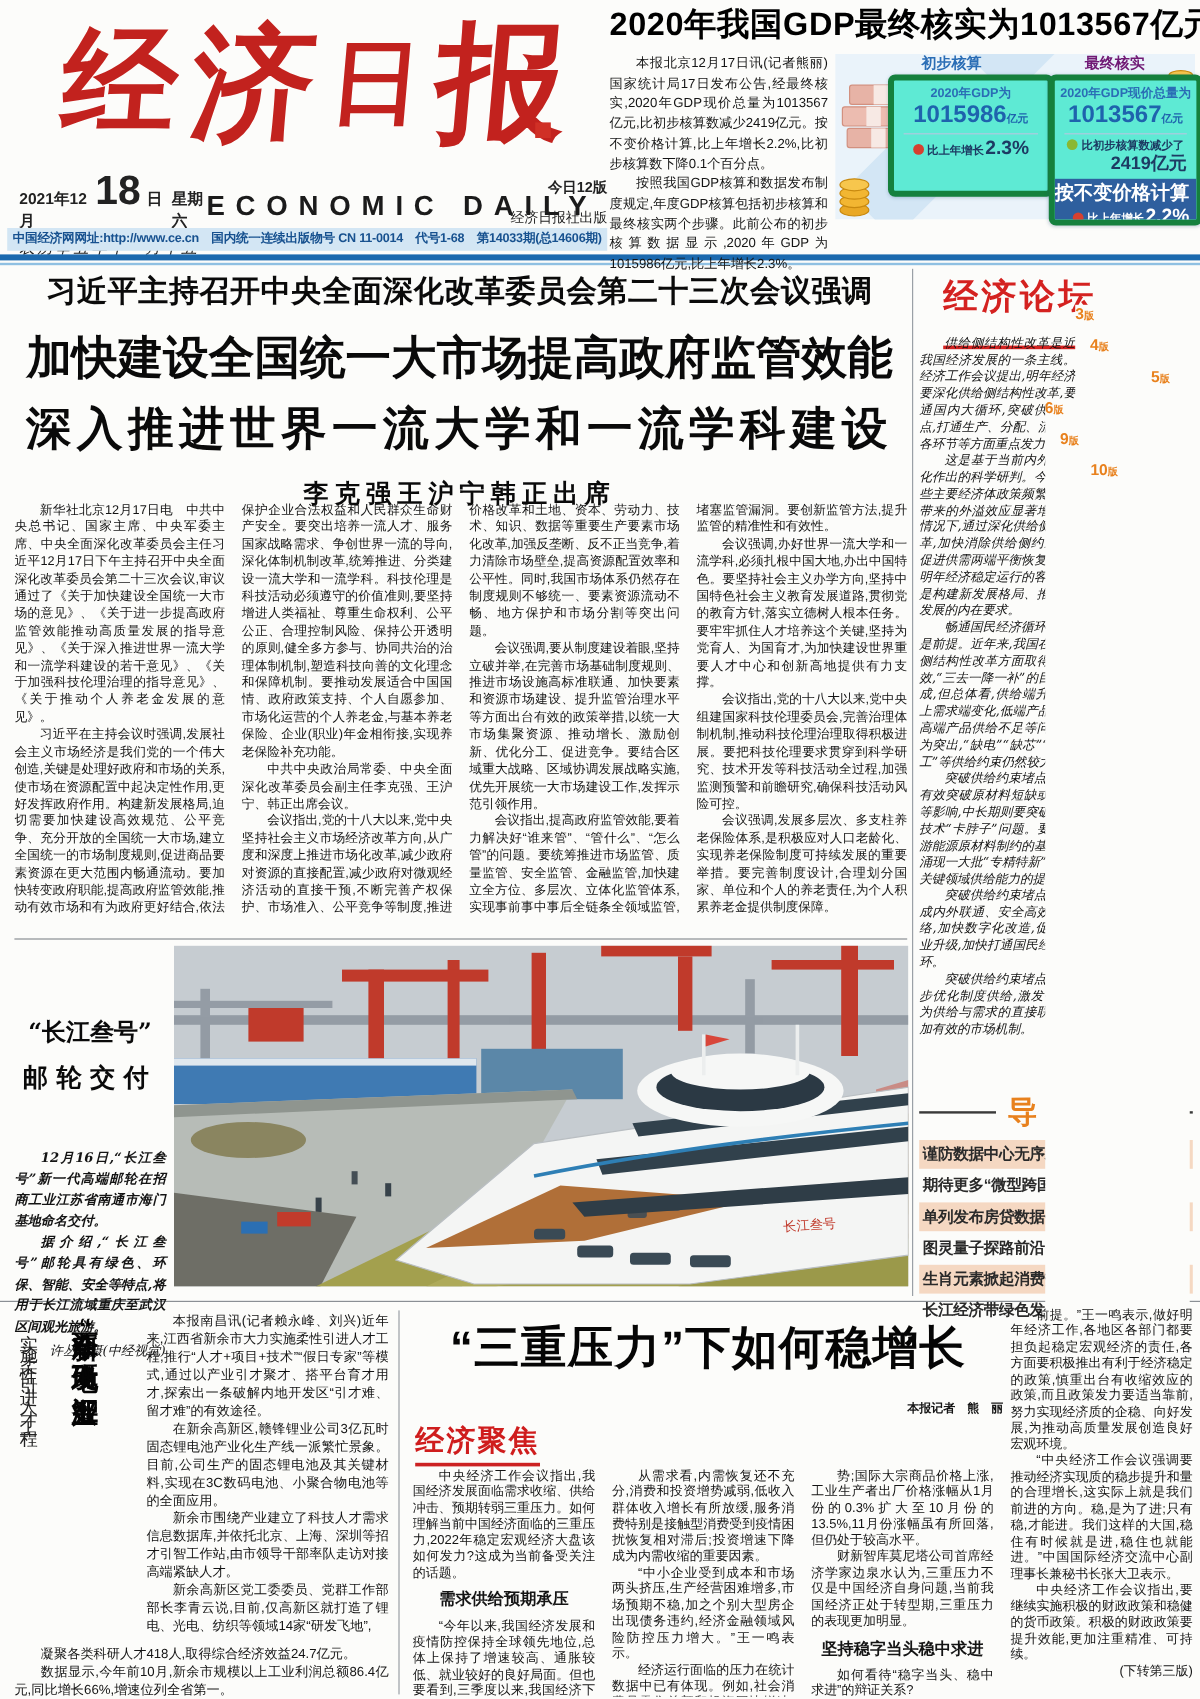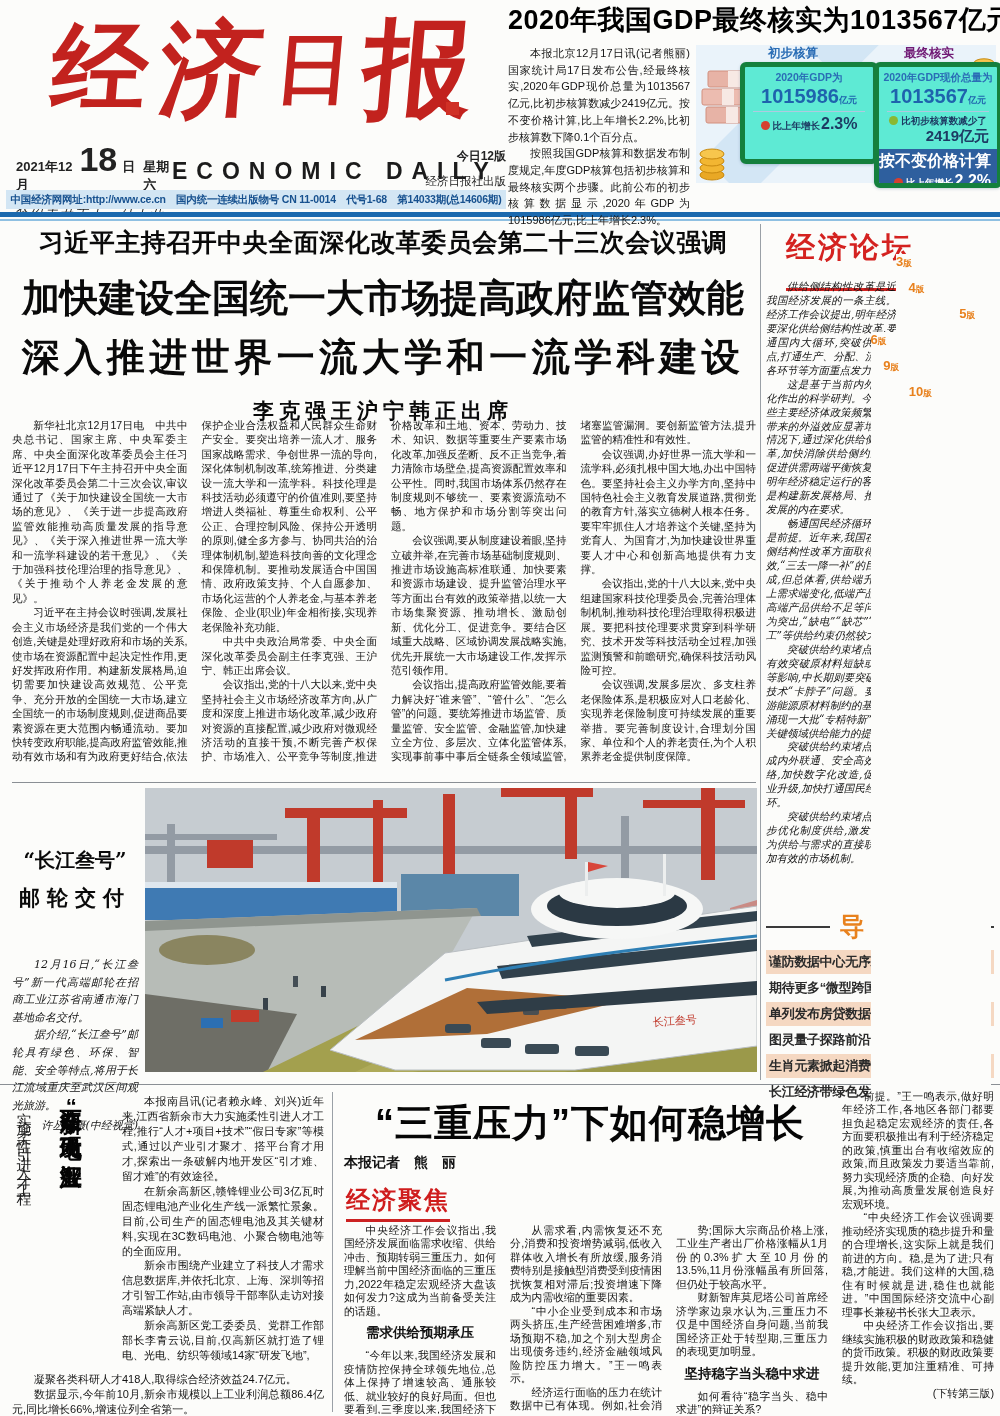--- a/index.html
+++ b/index.html
@@ -91,38 +91,38 @@
   .guide-row .title { font-size:13px; font-weight:800; color:#2a2a2a; white-space:nowrap; letter-spacing:-0.3px; }
   .guide-row .page { color:#e8811d; font-weight:900; font-size:13px; white-space:nowrap; }
   .guide-row .page .ps { font-size:8.5px; font-weight:bold; }
 
   
   .photo-caption { left:12px; top:795px; width:126px; }
   .pc-title { margin-top:52px; text-align:center; font-family:"DejaVu Serif", serif; font-weight:900; color:#0a0a0a; }
   .pc-t1 { font-size:20px; letter-spacing:0px; }
   .pc-t2 { font-size:21px; letter-spacing:7px; margin-top:10px; }
   .pc-text { margin-top:44px; font-size:11px; line-height:1.6; font-family:"DejaVu Serif", serif; font-style:italic; text-align:justify; }
-  .pc-text p { margin:0; text-indent:2em; }
+  .pc-text p { margin:0; text-indent:2em;font-weight:bold; }
   .pc-credit { margin-top:4px; font-size:11px; font-family:"DejaVu Serif", serif; font-style:italic; text-align:right; }
   .photo { left:145px; top:788px; width:612px; height:284px; }
 
   
   .xinyu { left:12px; top:1092px; width:312px; height:322px; }
   .xy-kicker { position:absolute; left:2px; top:8px; writing-mode:vertical-rl; text-orientation:upright;
                font-size:15px; font-family:"DejaVu Serif", serif; letter-spacing:9px; color:#222; }
   .xy-head { position:absolute; left:44px; top:0px; height:314px; writing-mode:vertical-rl; text-orientation:upright;
              font-size:22px; font-weight:900; color:#050505; line-height:1.35; letter-spacing:0.5px; }
   .xy-body { position:absolute; left:110px; top:2px; width:202px; height:274px; font-size:11px; line-height:1.36; text-align:justify; overflow:hidden; }
   .xy-body p, .xy-bottom p { margin:0; text-indent:2em; }
   .xy-bottom { position:absolute; left:0px; top:280px; width:312px; font-size:11px; line-height:1.36; text-align:justify; }
 
   
   .pressure { left:344px; top:1088px; width:650px; height:328px; }
   .pr-headline { position:absolute; left:0; top:10px; width:492px; text-align:center; font-size:38px; font-weight:900; letter-spacing:1px; color:#050505; }
-  .pr-byline { position:absolute; left:0; top:66px; width:492px; text-align:left; font-size:14px; font-family:"DejaVu Serif", serif; font-weight:bold; }
+  .pr-byline { position:absolute; left:0; top:79px; width:492px; text-align:right; font-size:10px; font-family:"DejaVu Serif", serif; font-weight:bold; }
   .pr-label { position:absolute; left:2px; top:96px; font-size:24px; font-weight:900; color:#cf1d1d; letter-spacing:2px;
               border-bottom:3px solid #c22; padding-bottom:3px; }
   .pr-col { position:absolute; font-size:10.8px; line-height:1.25; text-align:justify; overflow:hidden; }
   .pr-col p { margin:0; text-indent:2em; }
   .pr-c1 { left:0; top:136px; width:152px; height:190px; }
   .pr-c2 { left:166px; top:136px; width:152px; height:190px; }
   .pr-c3 { left:332px; top:136px; width:152px; height:190px; }
   .pr-c4 { left:498px; top:2px; width:152px; height:326px; }
   .pr-sub { font-size:13.5px; font-weight:900; text-align:center; margin:7px 0; text-indent:0 !important; }
   .pr-c4 p:last-child { text-align:right; text-indent:0; }

